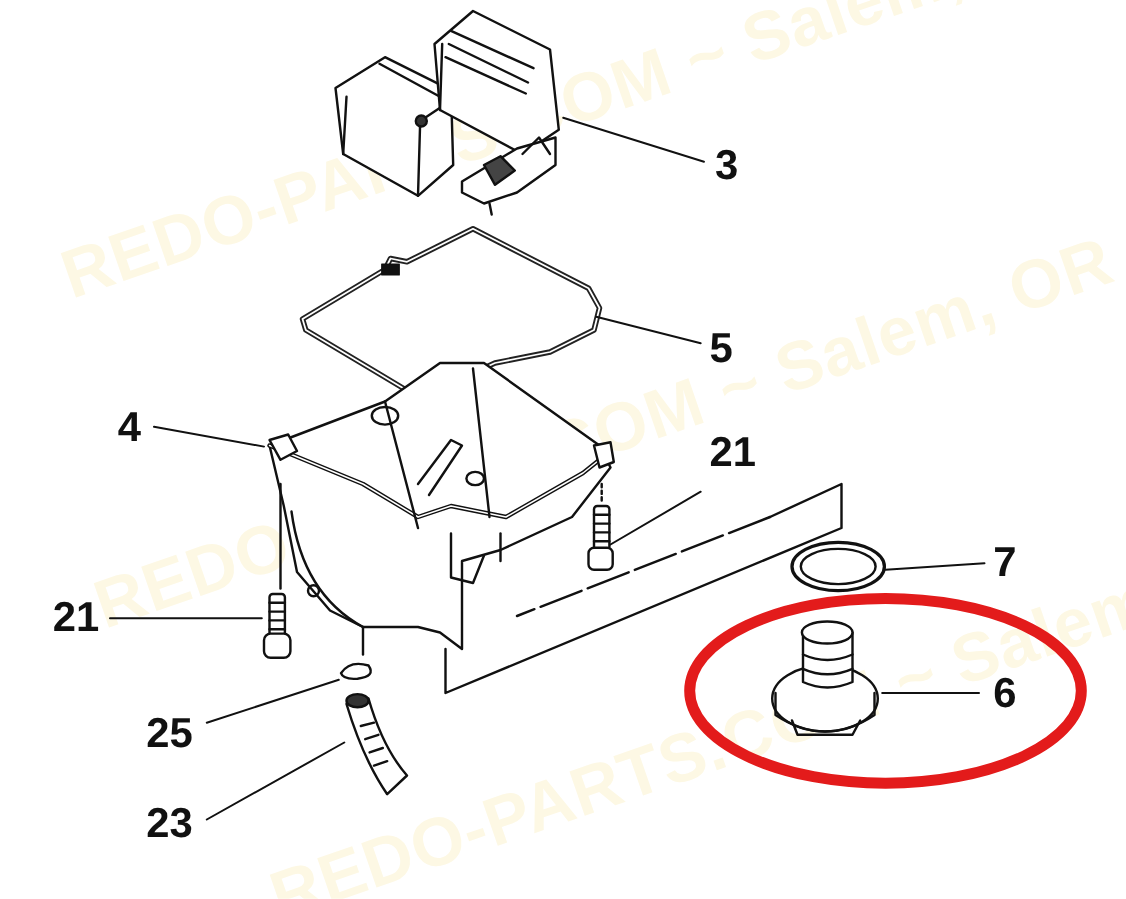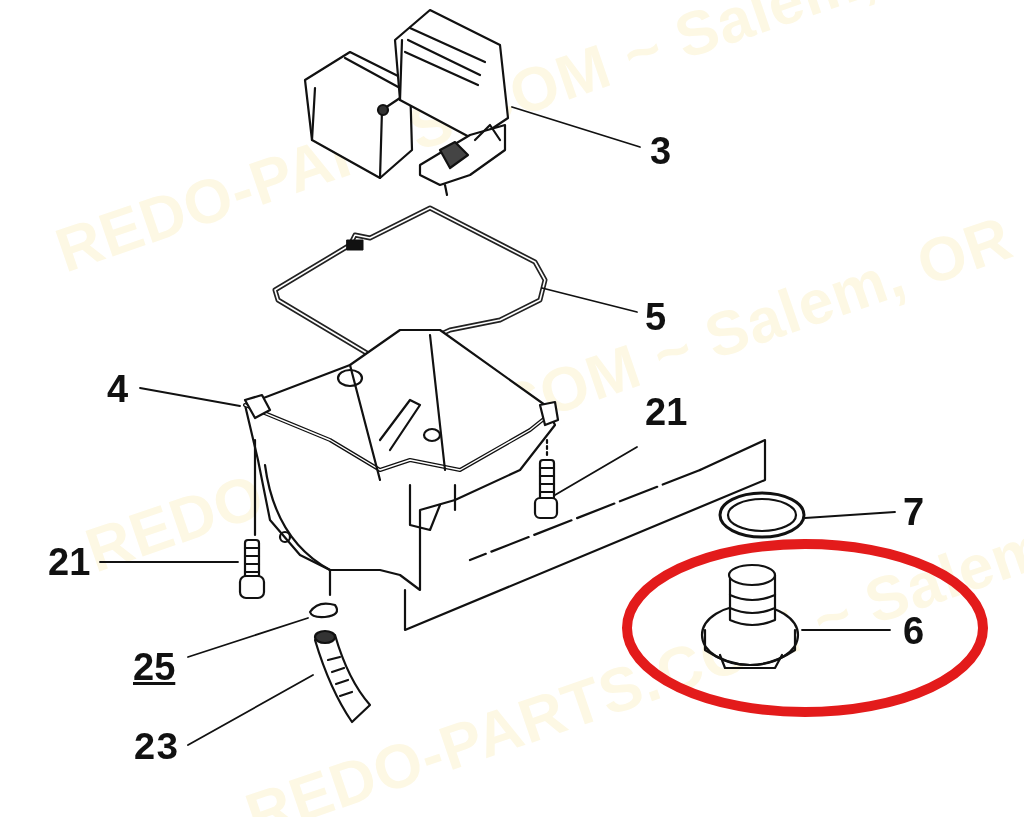--- a/index.html
+++ b/index.html
@@ -114,15 +114,15 @@
     <ellipse cx="805" cy="628" rx="178" ry="84" fill="none" stroke="#e31b1b" stroke-width="10"></ellipse>
   </svg>
 
   <div class="callout" style="left:650px;top:132px;">3</div>
   <div class="callout" style="left:645px;top:298px;">5</div>
   <div class="callout" style="left:107px;top:370px;">4</div>
   <div class="callout" style="left:645px;top:393px;">21</div>
   <div class="callout" style="left:903px;top:493px;">7</div>
   <div class="callout" style="left:48px;top:543px;">21</div>
   <div class="callout" style="left:903px;top:612px;">6</div>
-  <div class="callout" style="left:133px;top:648px;text-decoration:underline;">25</div>
-  <div class="callout" style="left:133px;top:730px;font-family:Liberation Mono, monospace;">23</div>
+  <div class="callout" style="left:133px;top:648px;">25</div>
+  <div class="callout" style="left:133px;top:730px;">23</div>
 </div>
 
 </body></html>

